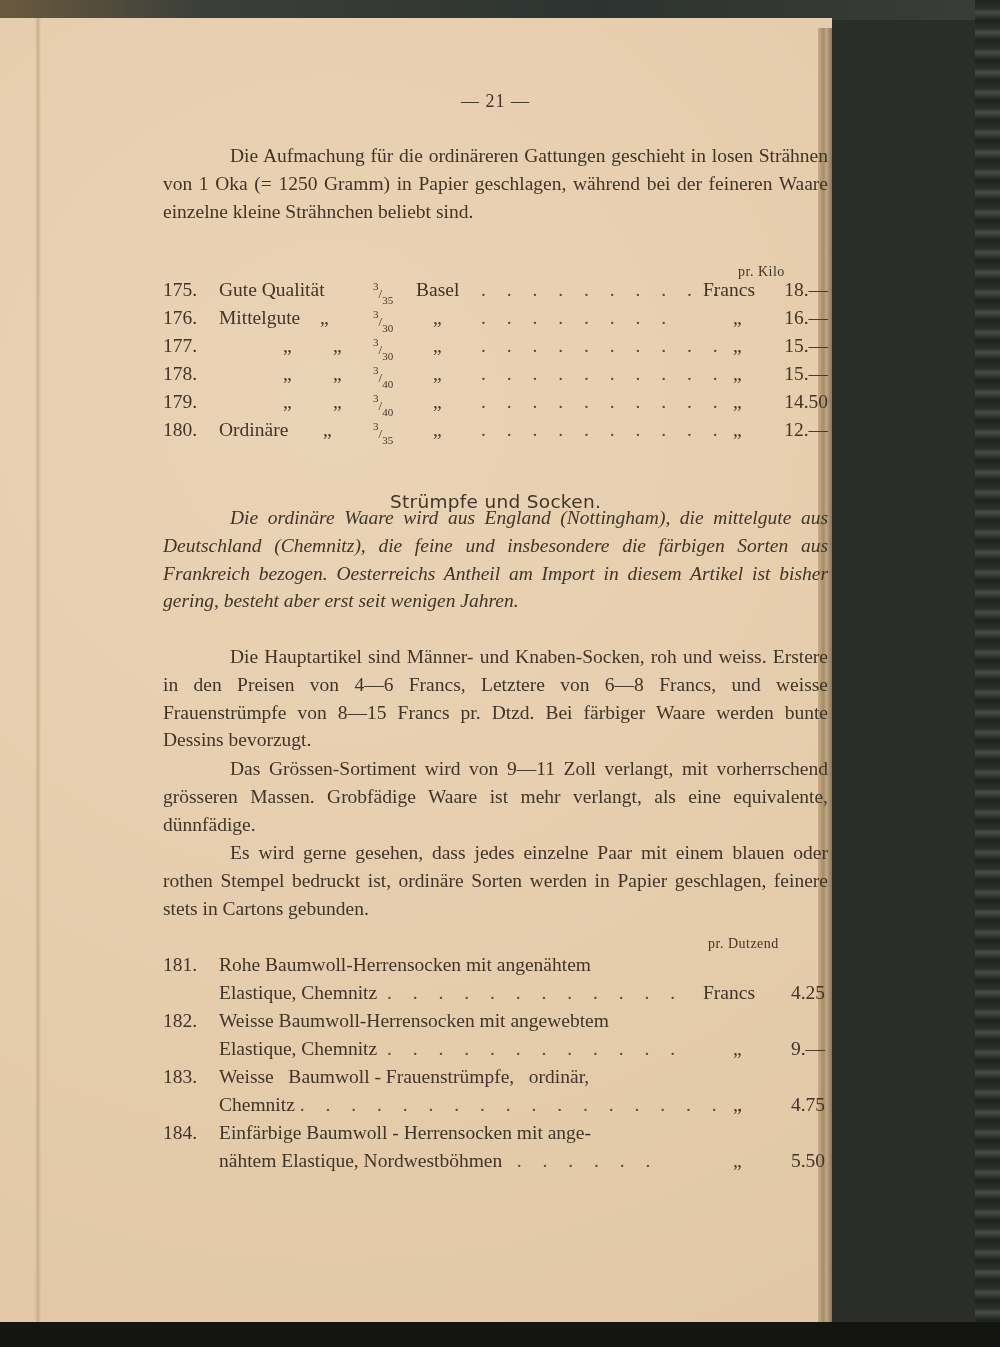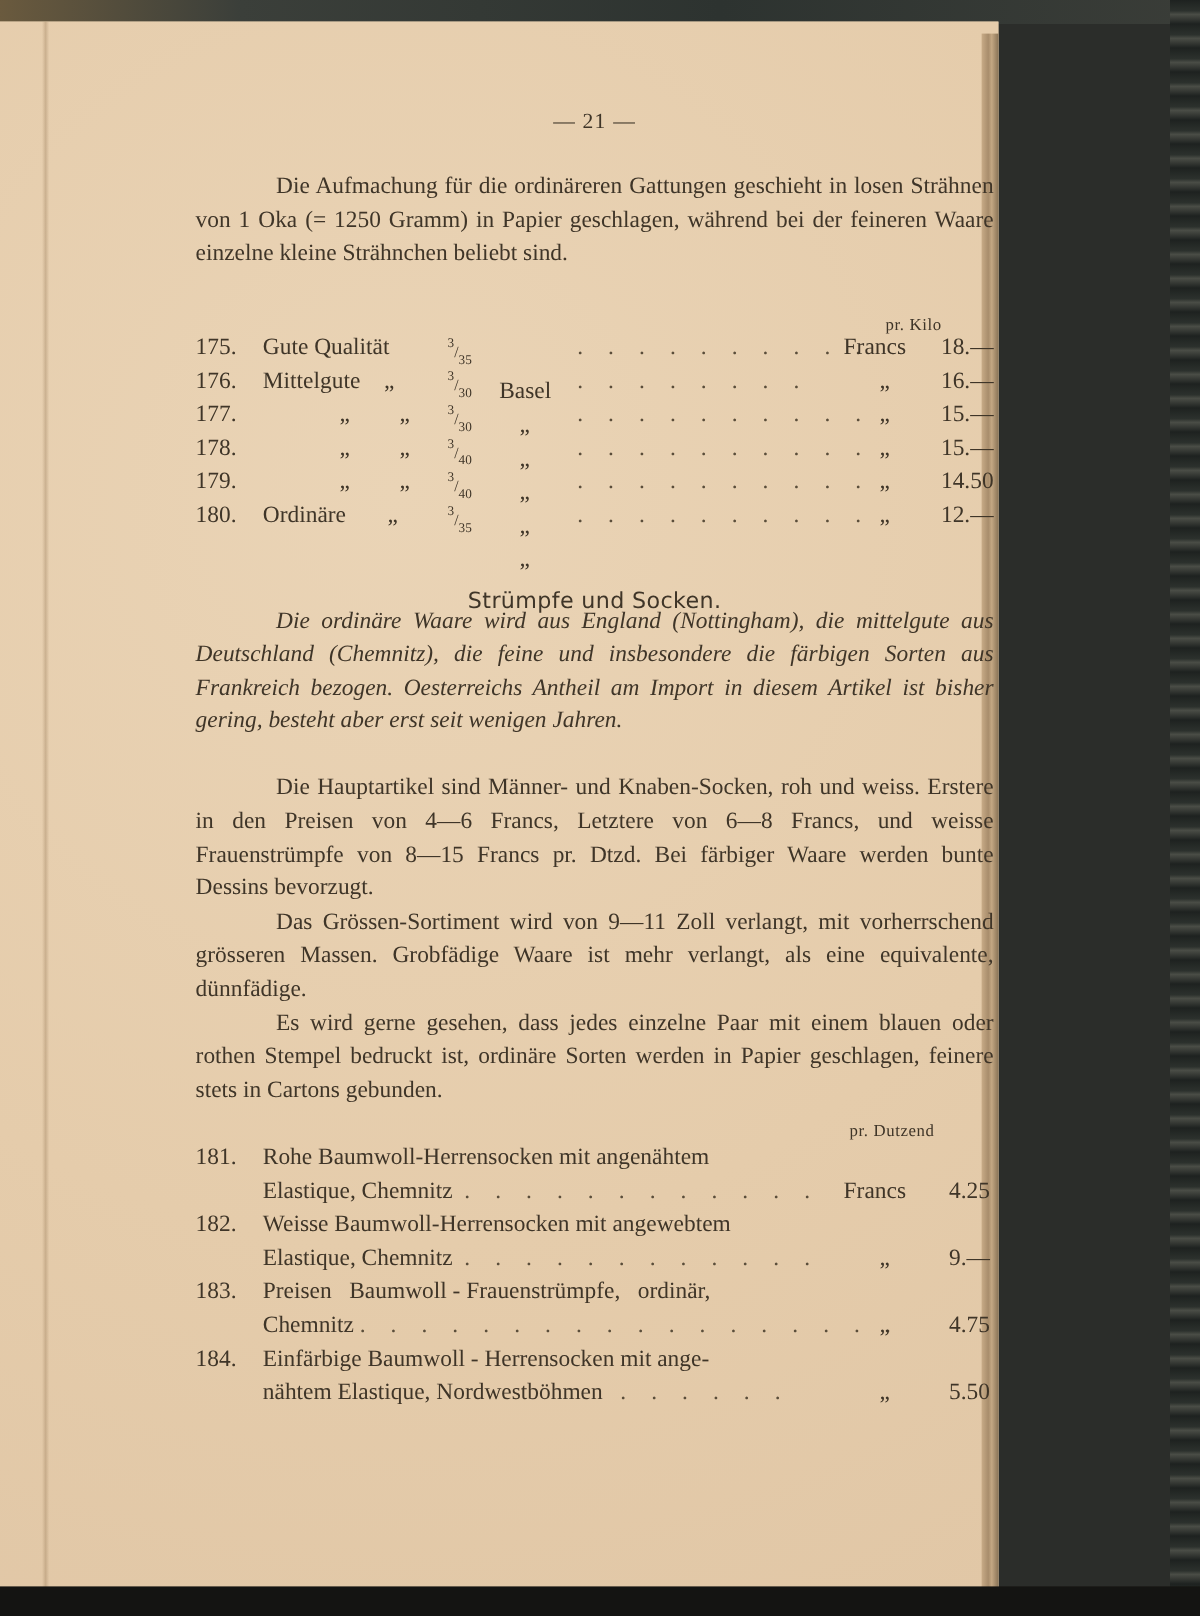--- a/index.html
+++ b/index.html
@@ -54,21 +54,21 @@
     white-space: nowrap;
   }
   .price-row span { position: absolute; top: 0; }
   .row-num { left: 0; }
   .row-desc { left: 56px; }
   .row-ditto1 { left: 120px; }
   .row-ditto2 { left: 170px; }
   .row-frac { left: 210px; font-size: 13px; }
   .row-frac sup { font-size: 11px; position: relative; top: -3px; }
   .row-frac sub { font-size: 11px; position: relative; top: 2px; }
-  .row-place { left: 253px; margin-top: 37px; }
+  .row-place { left: 253px; }
   .row-dots { left: 318px; letter-spacing: 8px; color: #5a4d3a; }
   .row-cur { left: 540px; }
   .row-price { right: 0; text-align: right; }
   .section-title {
     position: absolute; left: 0; width: 665px; top: 470px; text-align: center;
     font-family: "DejaVu Sans", "Liberation Sans", sans-serif;
     font-size: 18.5px; letter-spacing: 0.3px;
   }
   .item {
     position: absolute; left: 0; width: 665px;
@@ -182,21 +182,21 @@
     <div class="item" style="top:989px;">
       <span class="num">182.</span>
       <span class="l1">Weisse Baumwoll-Herrensocken mit angewebtem</span>
       <span class="l2"><span>Elastique, Chemnitz</span>&nbsp;&nbsp;<span class="dots">. . . . . . . . . . . .</span></span>
       <span class="cur" style="left:570px;">„</span>
       <span class="price">9.—</span>
     </div>
 
     <div class="item" style="top:1045px;">
       <span class="num">183.</span>
-      <span class="l1" style="white-space:pre;">Preisen   Baumwoll - Frauenstrümpfe,   ordinär,</span>
+      <span class="l1" style="white-space:pre;">Weisse   Baumwoll - Frauenstrümpfe,   ordinär,</span>
       <span class="l2"><span>Chemnitz</span>&nbsp;<span class="dots">. . . . . . . . . . . . . . . . . .</span></span>
       <span class="cur" style="left:570px;">„</span>
       <span class="price">4.75</span>
     </div>
 
     <div class="item" style="top:1101px;">
       <span class="num">184.</span>
       <span class="l1">Einfärbige Baumwoll - Herrensocken mit ange-</span>
       <span class="l2"><span>nähtem Elastique, Nordwestböhmen</span>&nbsp;&nbsp;&nbsp;<span class="dots">. . . . . .</span></span>
       <span class="cur" style="left:570px;">„</span>

